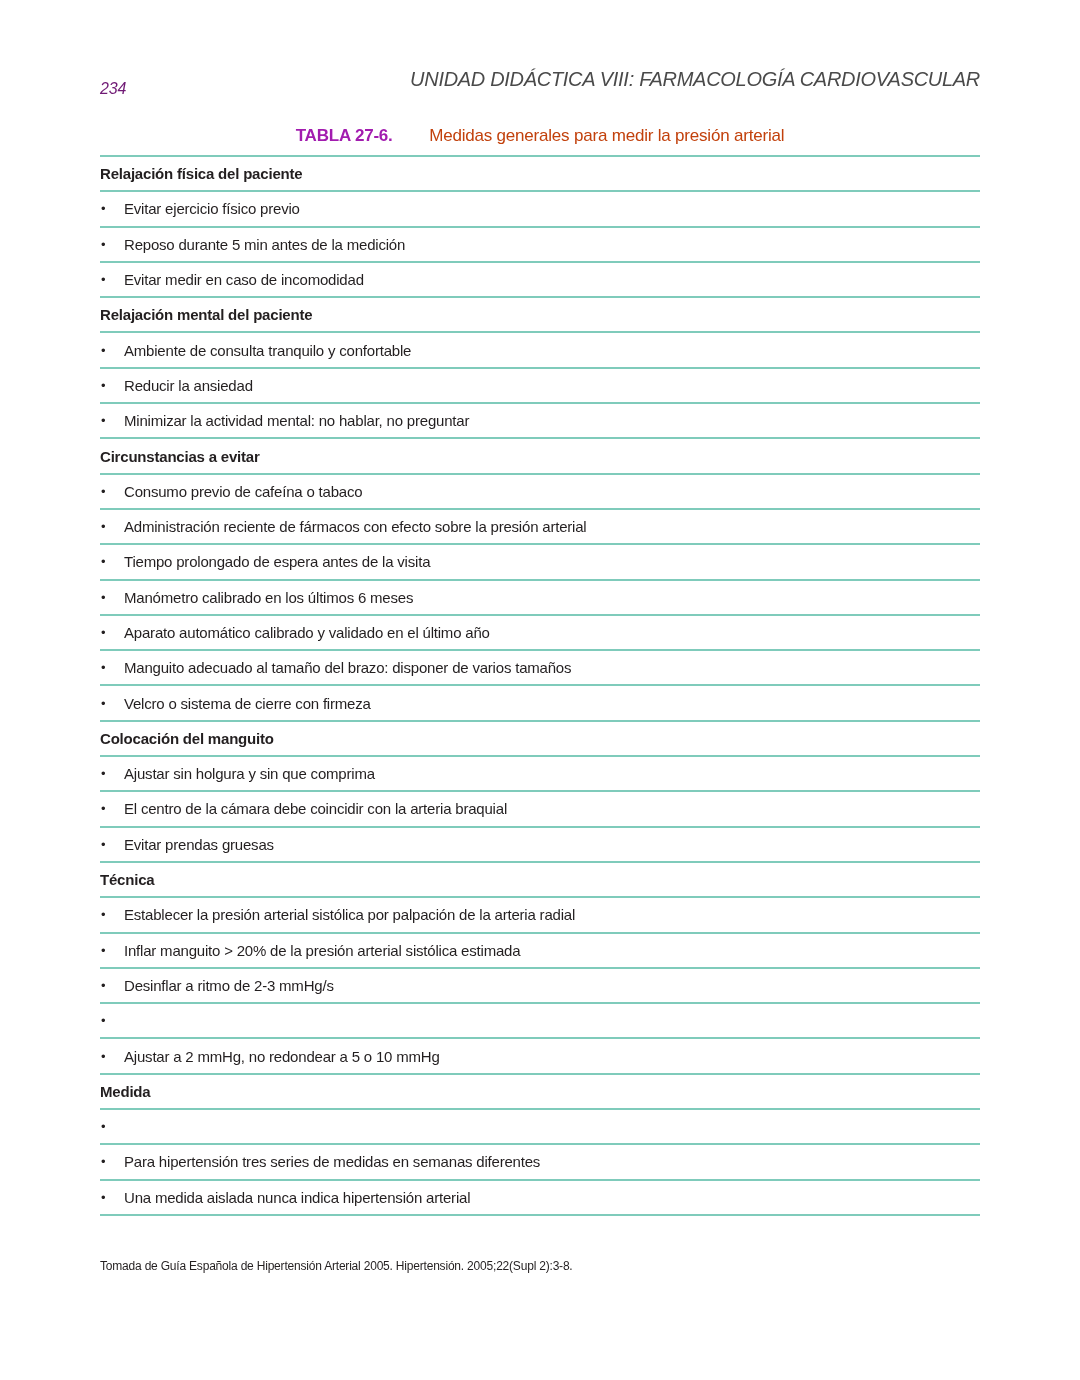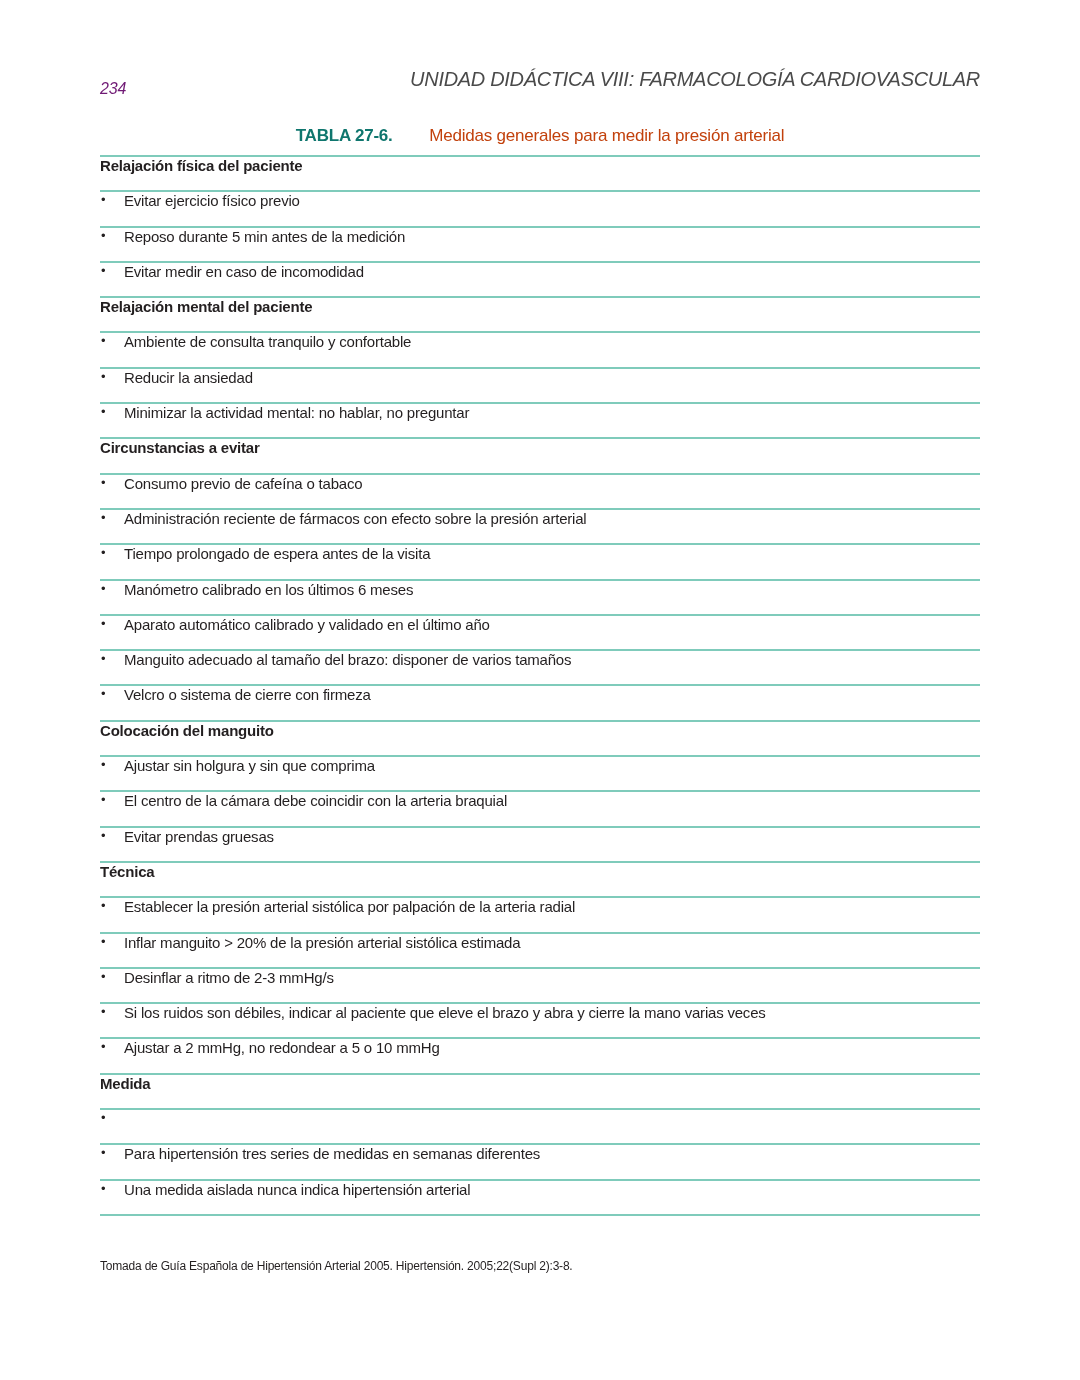--- a/index.html
+++ b/index.html
@@ -36,39 +36,39 @@
     .table-caption {
       position: absolute;
       left: 0;
       width: 1080px;
       top: 126px;
       text-align: center;
       font-size: 17px;
       letter-spacing: -0.2px;
     }
     .caption-label {
-      color: #0f766e;
+      color: #a21caf;
       font-weight: bold;
       margin-right: 32px;
     }
     .caption-title {
       color: #c2410c;
     }
     .data-table {
       position: absolute;
       left: 100px;
       top: 155px;
       width: 880px;
       border-top: 2px solid #7fcbbb;
     }
     .row {
       height: 33.3px;
       border-bottom: 2px solid #7fcbbb;
       display: flex;
-      align-items: flex-start;
+      align-items: center;
       font-size: 15px;
       letter-spacing: -0.2px;
       box-sizing: content-box;
     }
     .row.section {
       font-weight: bold;
       color: #231f20;
     }
     .bullet {
       width: 23px;
@@ -190,21 +190,20 @@
   <div class="row">
       <span class="bullet">•</span>
       <span>Inflar manguito &gt; 20% de la presión arterial sistólica estimada</span>
     </div>
   <div class="row">
       <span class="bullet">•</span>
       <span>Desinflar a ritmo de 2-3 mmHg/s</span>
     </div>
   <div class="row">
       <span class="bullet">•</span>
-      <span>Si los ruidos son débiles, indicar al paciente que eleve el brazo y abra y cierre la mano varias veces</span>
     </div>
   <div class="row">
       <span class="bullet">•</span>
       <span>Ajustar a 2 mmHg, no redondear a 5 o 10 mmHg</span>
     </div>
 
   <div class="row section">
       <span>Medida</span>
     </div>
   <div class="row">

